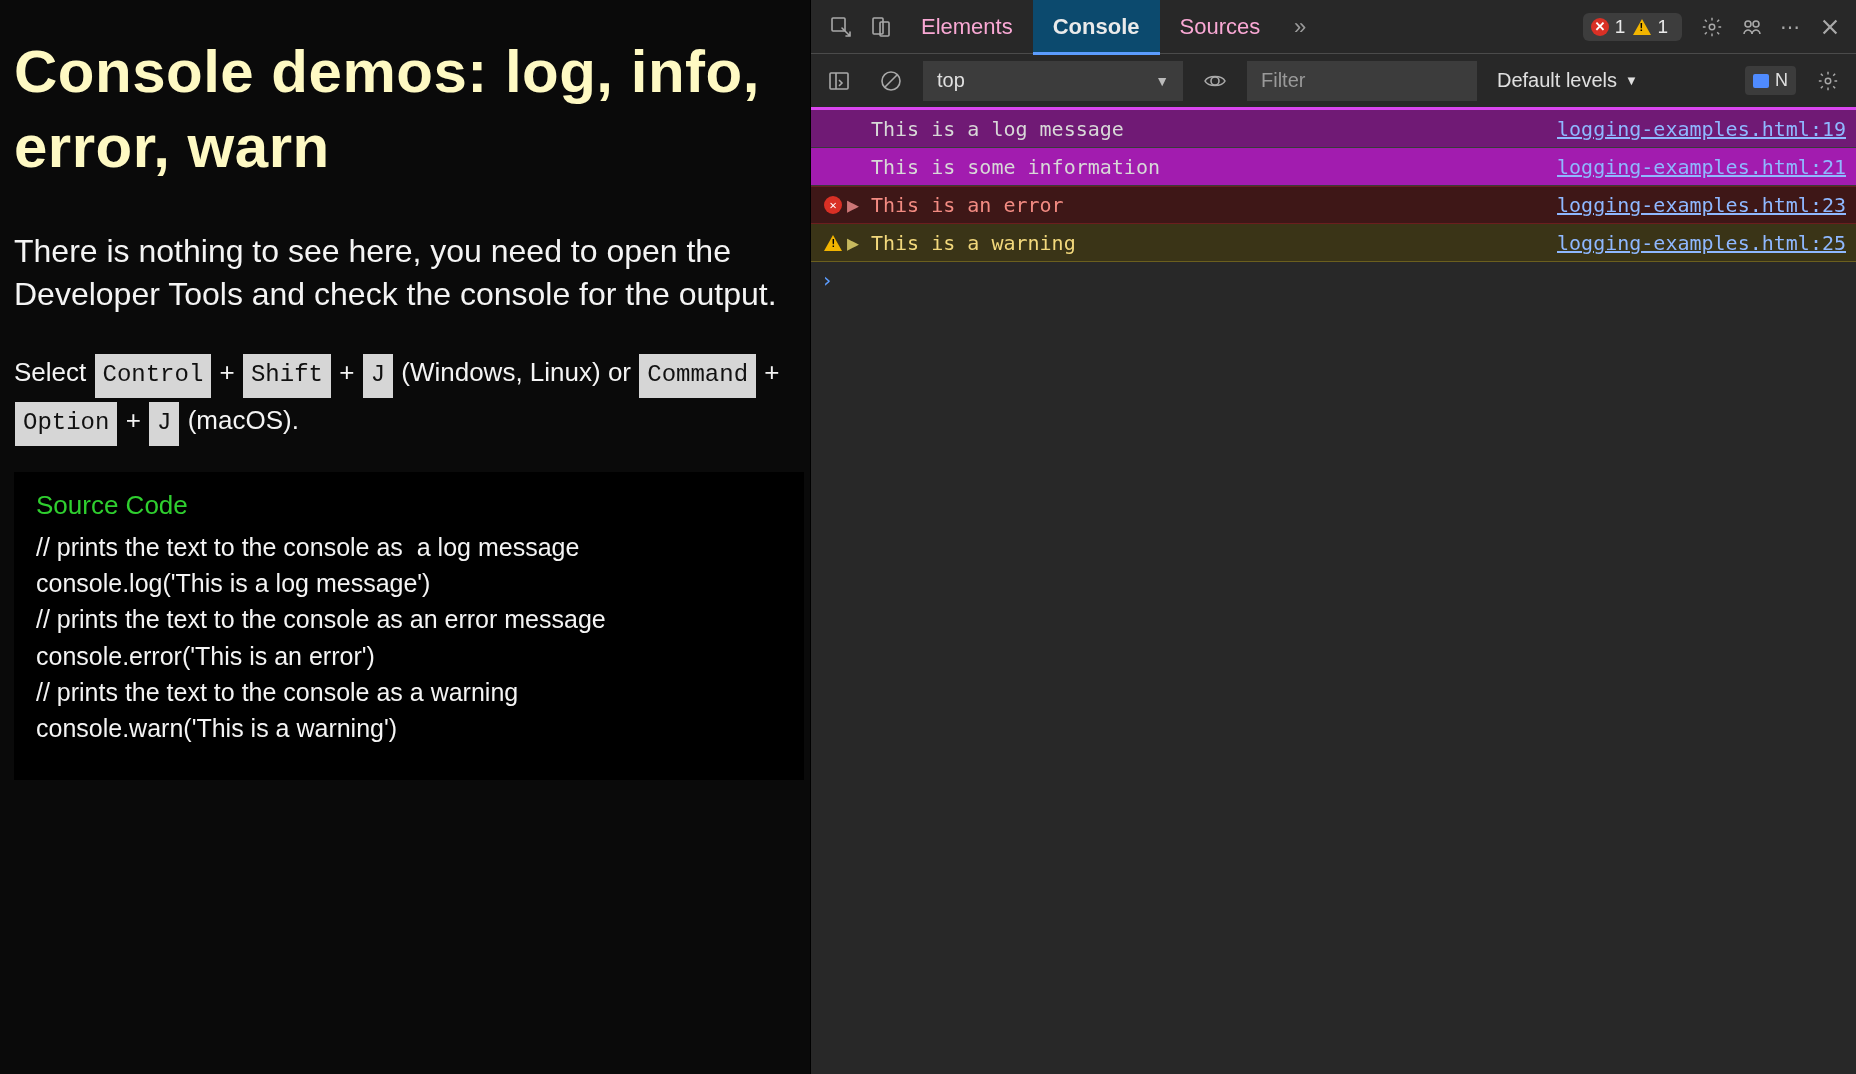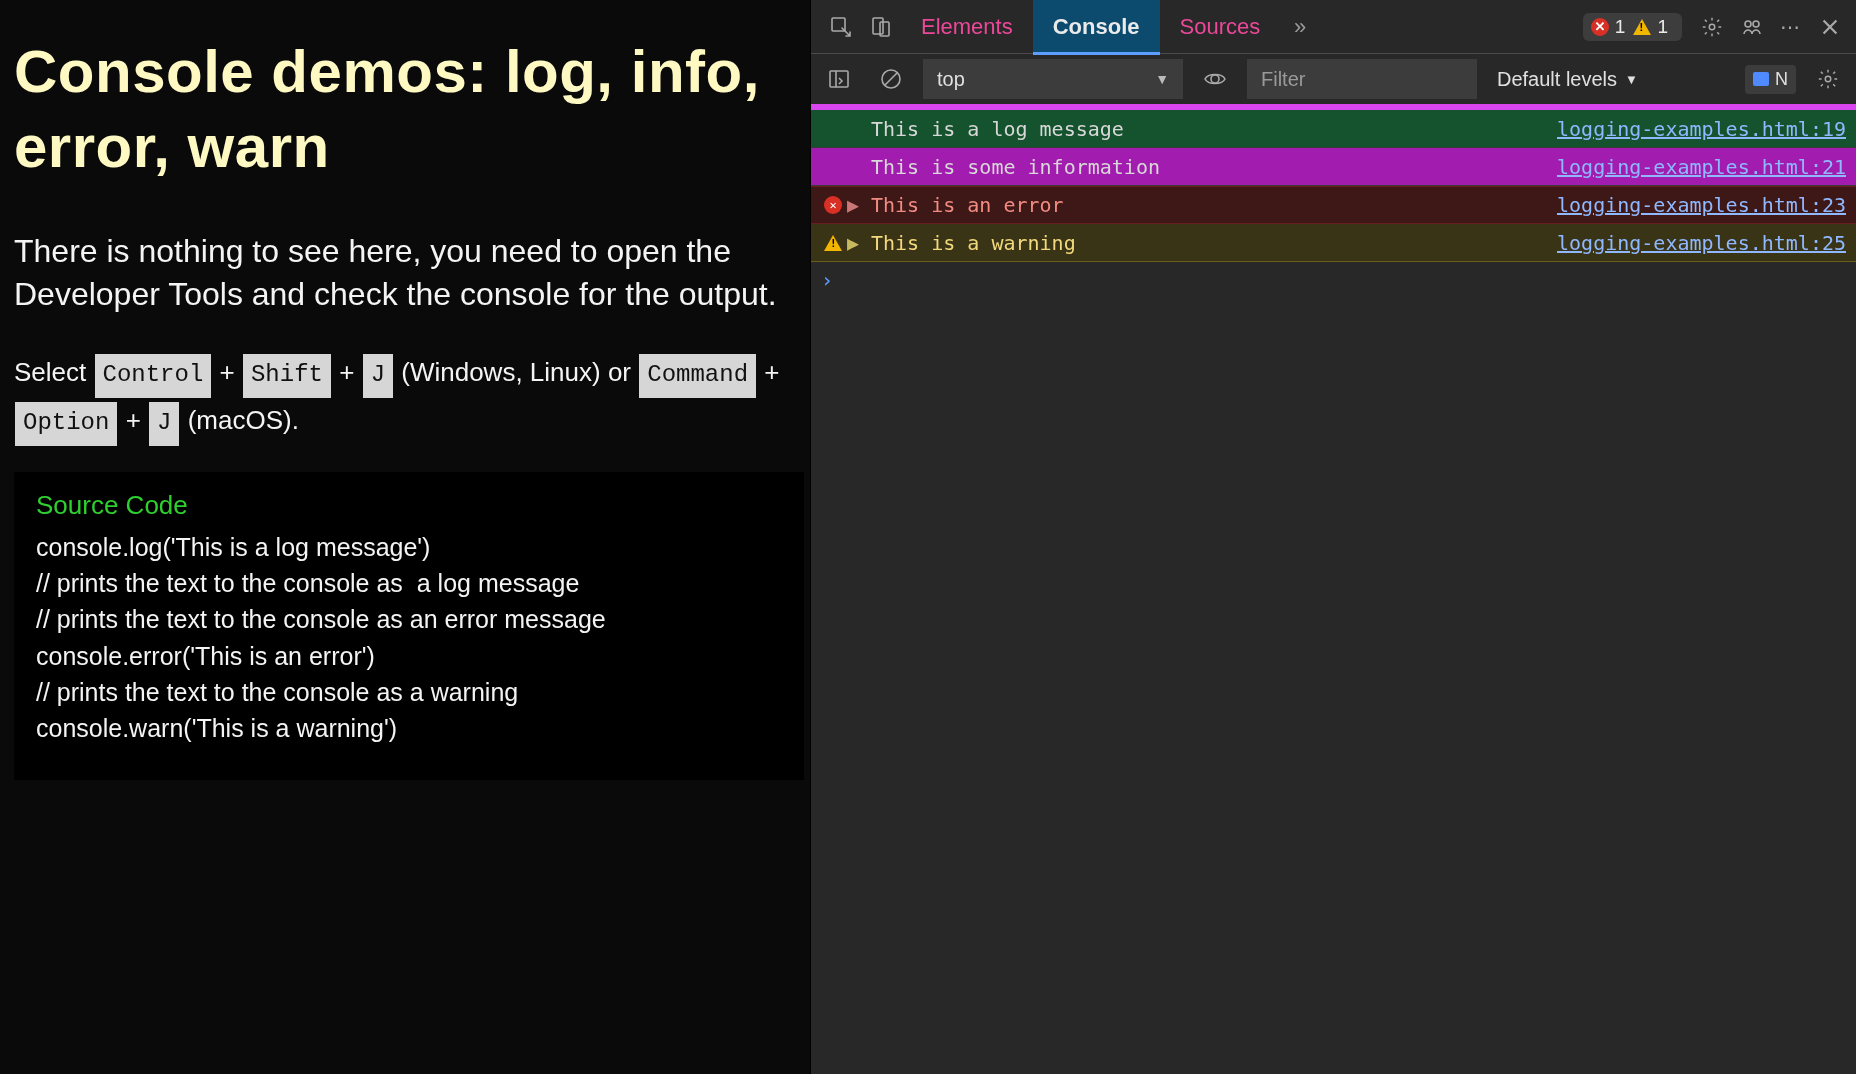--- a/index.html
+++ b/index.html
@@ -99,21 +99,21 @@
     color: #a9a9a9;
     cursor: pointer;
   }
   .tb-iconbtn svg { width: 24px; height: 24px; stroke: currentColor; fill: none; stroke-width: 1.6; }
   .tab {
     padding: 0 20px;
     height: 54px;
     display: flex;
     align-items: center;
     font-size: 22px;
-    color: #ec4899;
+    color: #f9a8d4;
     cursor: pointer;
     position: relative;
   }
   .tab.active {
     color: #eaeaea;
     background: #0c4a6e;
     font-weight: bold;
   }
   .tab.active::after {
     content: "";
@@ -154,21 +154,21 @@
 
   .gear-ico svg, .close-ico svg { width:22px; height:22px; }
   .dots-ico { letter-spacing: 2px; color:#a9a9a9; font-size:20px; padding:0 8px;}
 
   
   .console-toolbar {
     height: 56px;
     display: flex;
     align-items: center;
     background: #282828;
-    border-bottom: 6px solid #d946ef;
+    border-bottom: 3px solid #d946ef;
     padding: 0 8px;
     gap: 12px;
   }
   .ctx-select {
     background: #3c3c3c;
     color: #e0e0e0;
     height: 40px;
     display: flex;
     align-items: center;
     padding: 0 14px;
@@ -216,21 +216,21 @@
     align-items: center;
     height: 38px;
     padding: 0 10px 0 8px;
     border-bottom: 1px solid #3a3a3a;
   }
   .msg .ico-slot { width: 28px; display:flex; justify-content:center; }
   .msg .arrow-slot { width: 22px; color:#9a9a9a; }
   .msg .text { flex:1; padding-left:2px; }
   .msg .src { color:#8fb8ff; text-decoration: underline; cursor:pointer; }
 
-  .msg.log  { background:#14532d; color:#d8d8d8; }
+  .msg.log  { background:#701a75; color:#d8d8d8; }
   .msg.info { background:#a21caf; color:#d8d8d8; }
   .msg.error{ background:#3e1717; color:#f28b82; border-top:1px solid #6b1e1e; border-bottom:1px solid #6b1e1e;}
   .msg.error .arrow-slot{ color:#c77; }
   .msg.warn { background:#3a3417; color:#f2d87c; border-bottom:1px solid #6b5f1e;}
   .msg.warn .arrow-slot{ color:#c7b95e; }
 
   .prompt-row {
     display:flex; align-items:center; height:36px; padding-left:10px;
   }
   .prompt-row .chev { color:#5c9dff; font-size:20px; }
@@ -251,22 +251,22 @@
     <span class="kbd">J</span>
     <span> (Windows, Linux) or </span>
     <span class="kbd">Command</span> +
     <span class="kbd">Option</span> +
     <span class="kbd">J</span>
     <span> (macOS).</span>
   </p>
 
   <div class="source-box">
     <div class="source-heading">Source Code</div>
+    <div class="source-line">// prints the text to the console as  a log message</div>
     <div class="source-line">console.log('This is a log message')</div>
-    <div class="source-line">// prints the text to the console as  a log message</div>
     <div class="source-line">// prints the text to the console as an error message</div>
     <div class="source-line">console.error('This is an error')</div>
     <div class="source-line">// prints the text to the console as a warning</div>
     <div class="source-line">console.warn('This is a warning')</div>
   </div>
 </div>
 
 <div class="devtools">
 
   <div class="tabbar">

